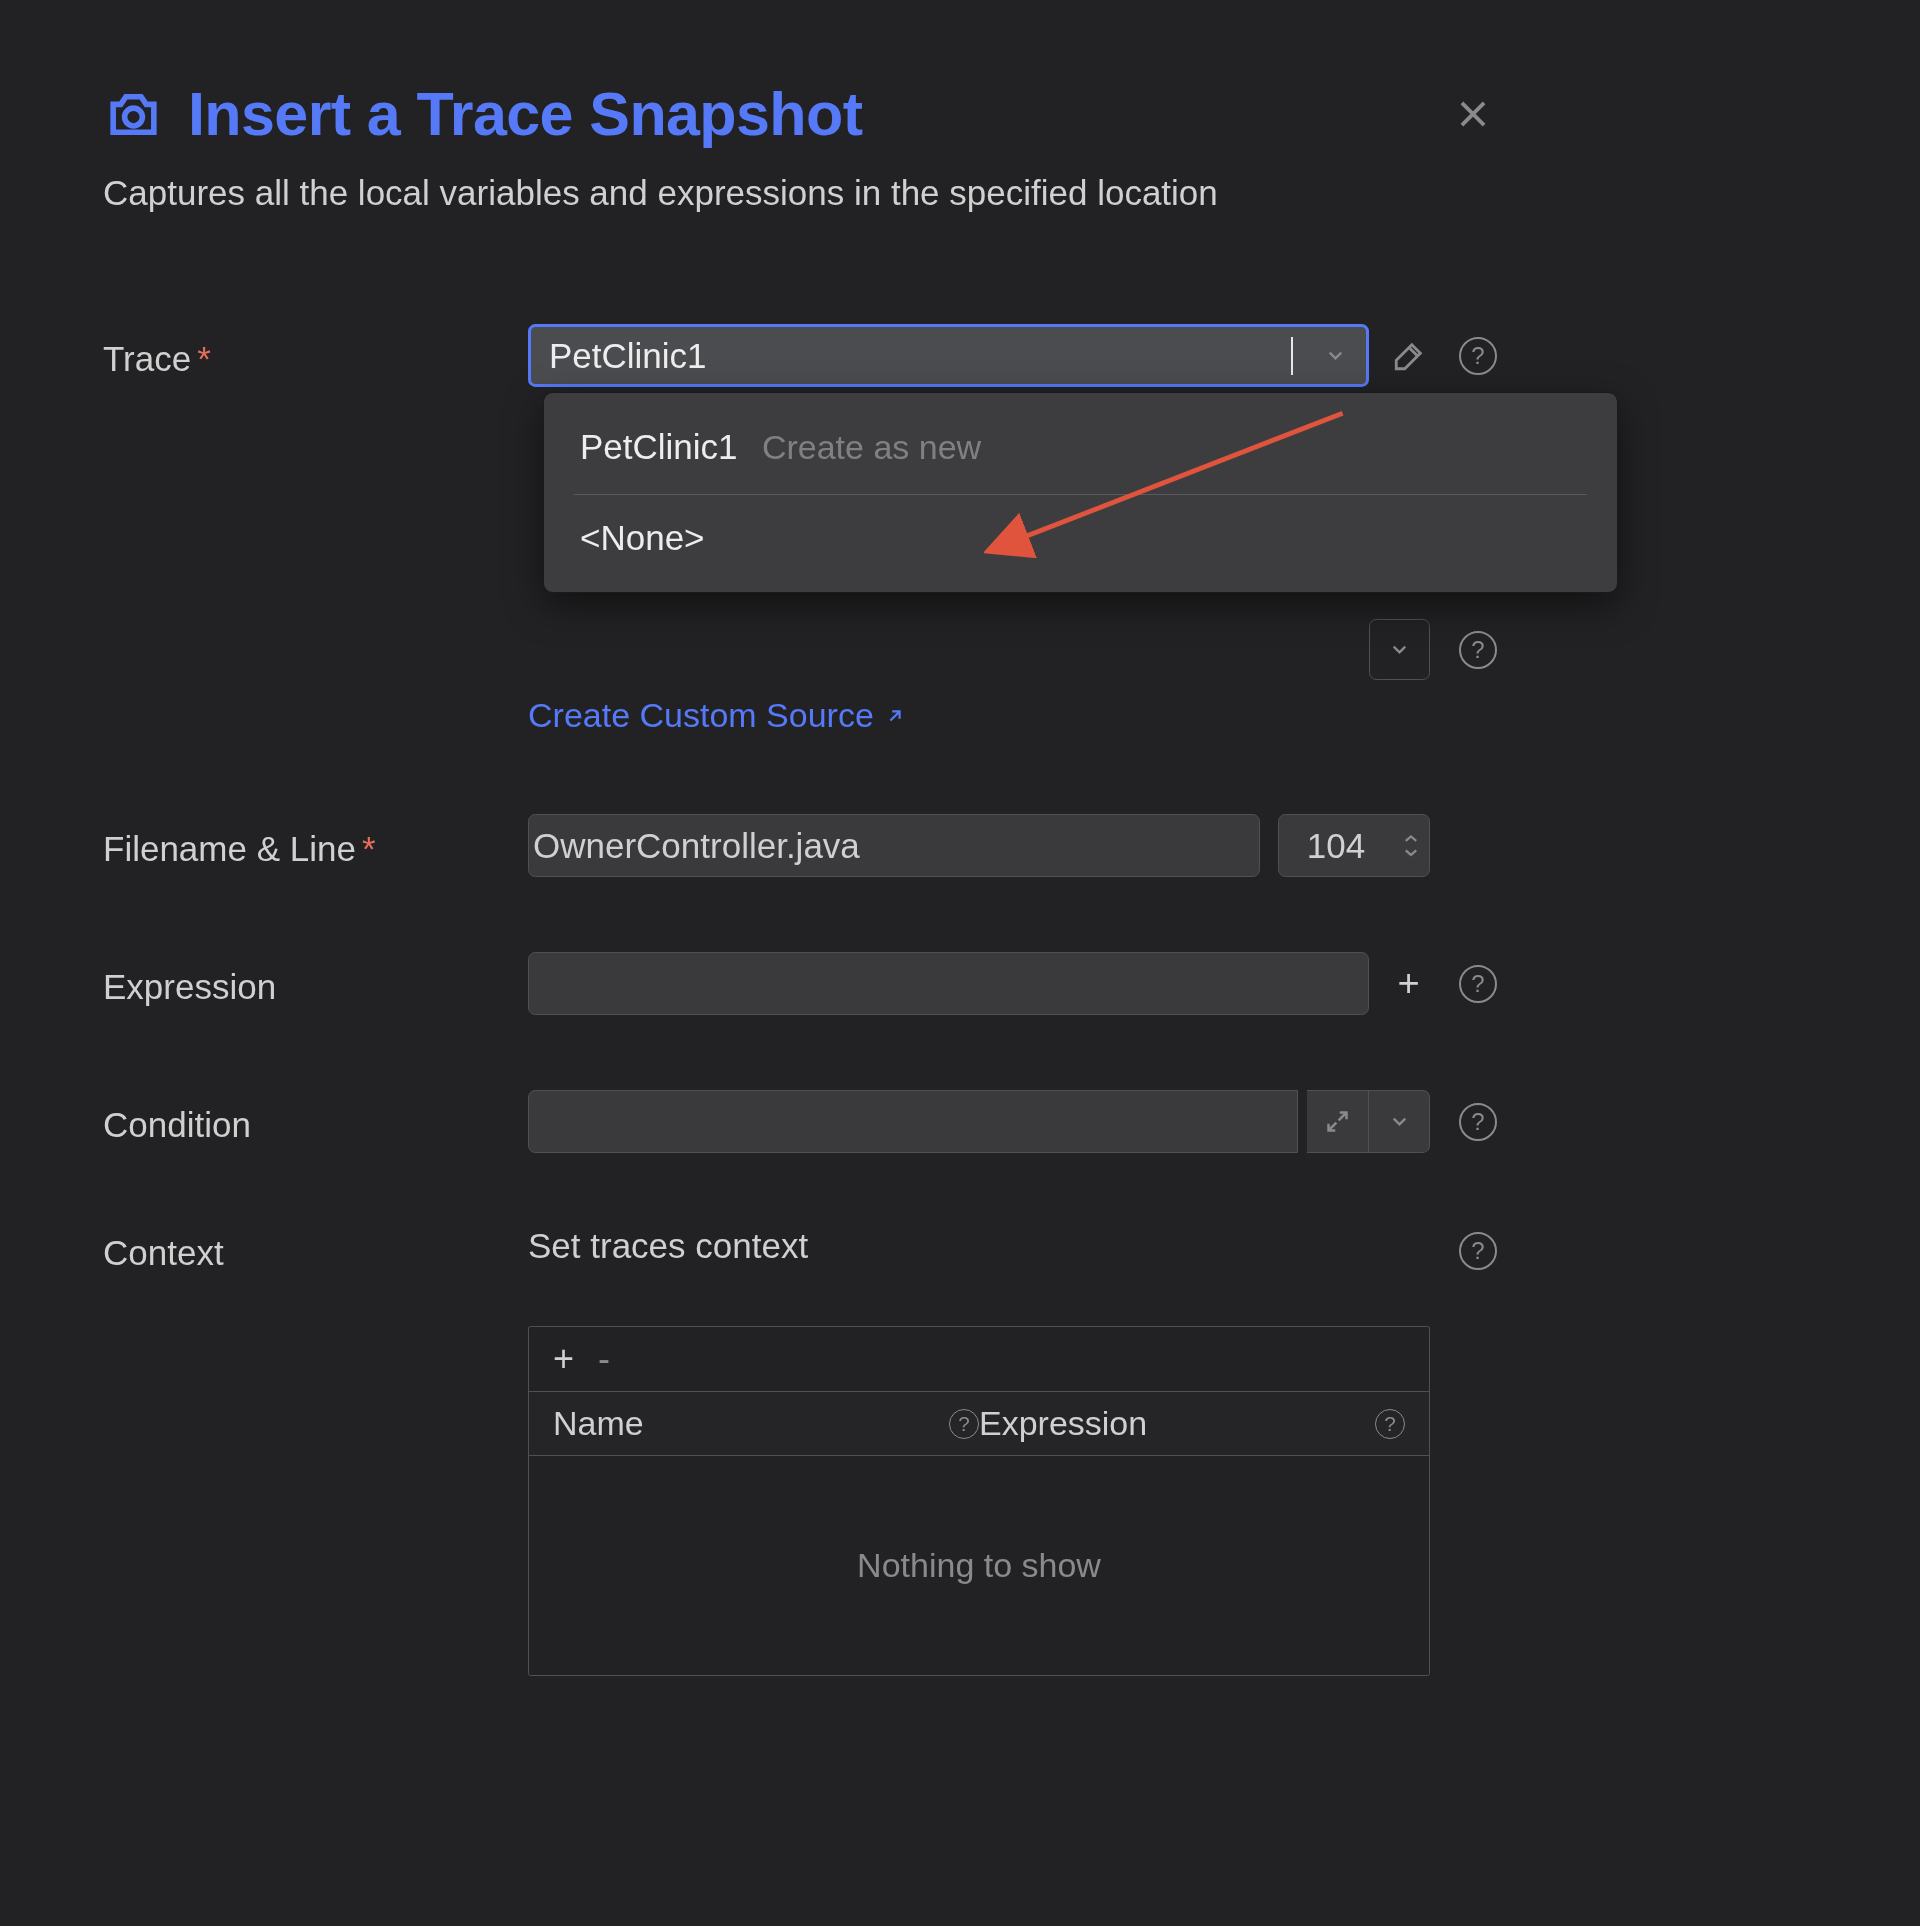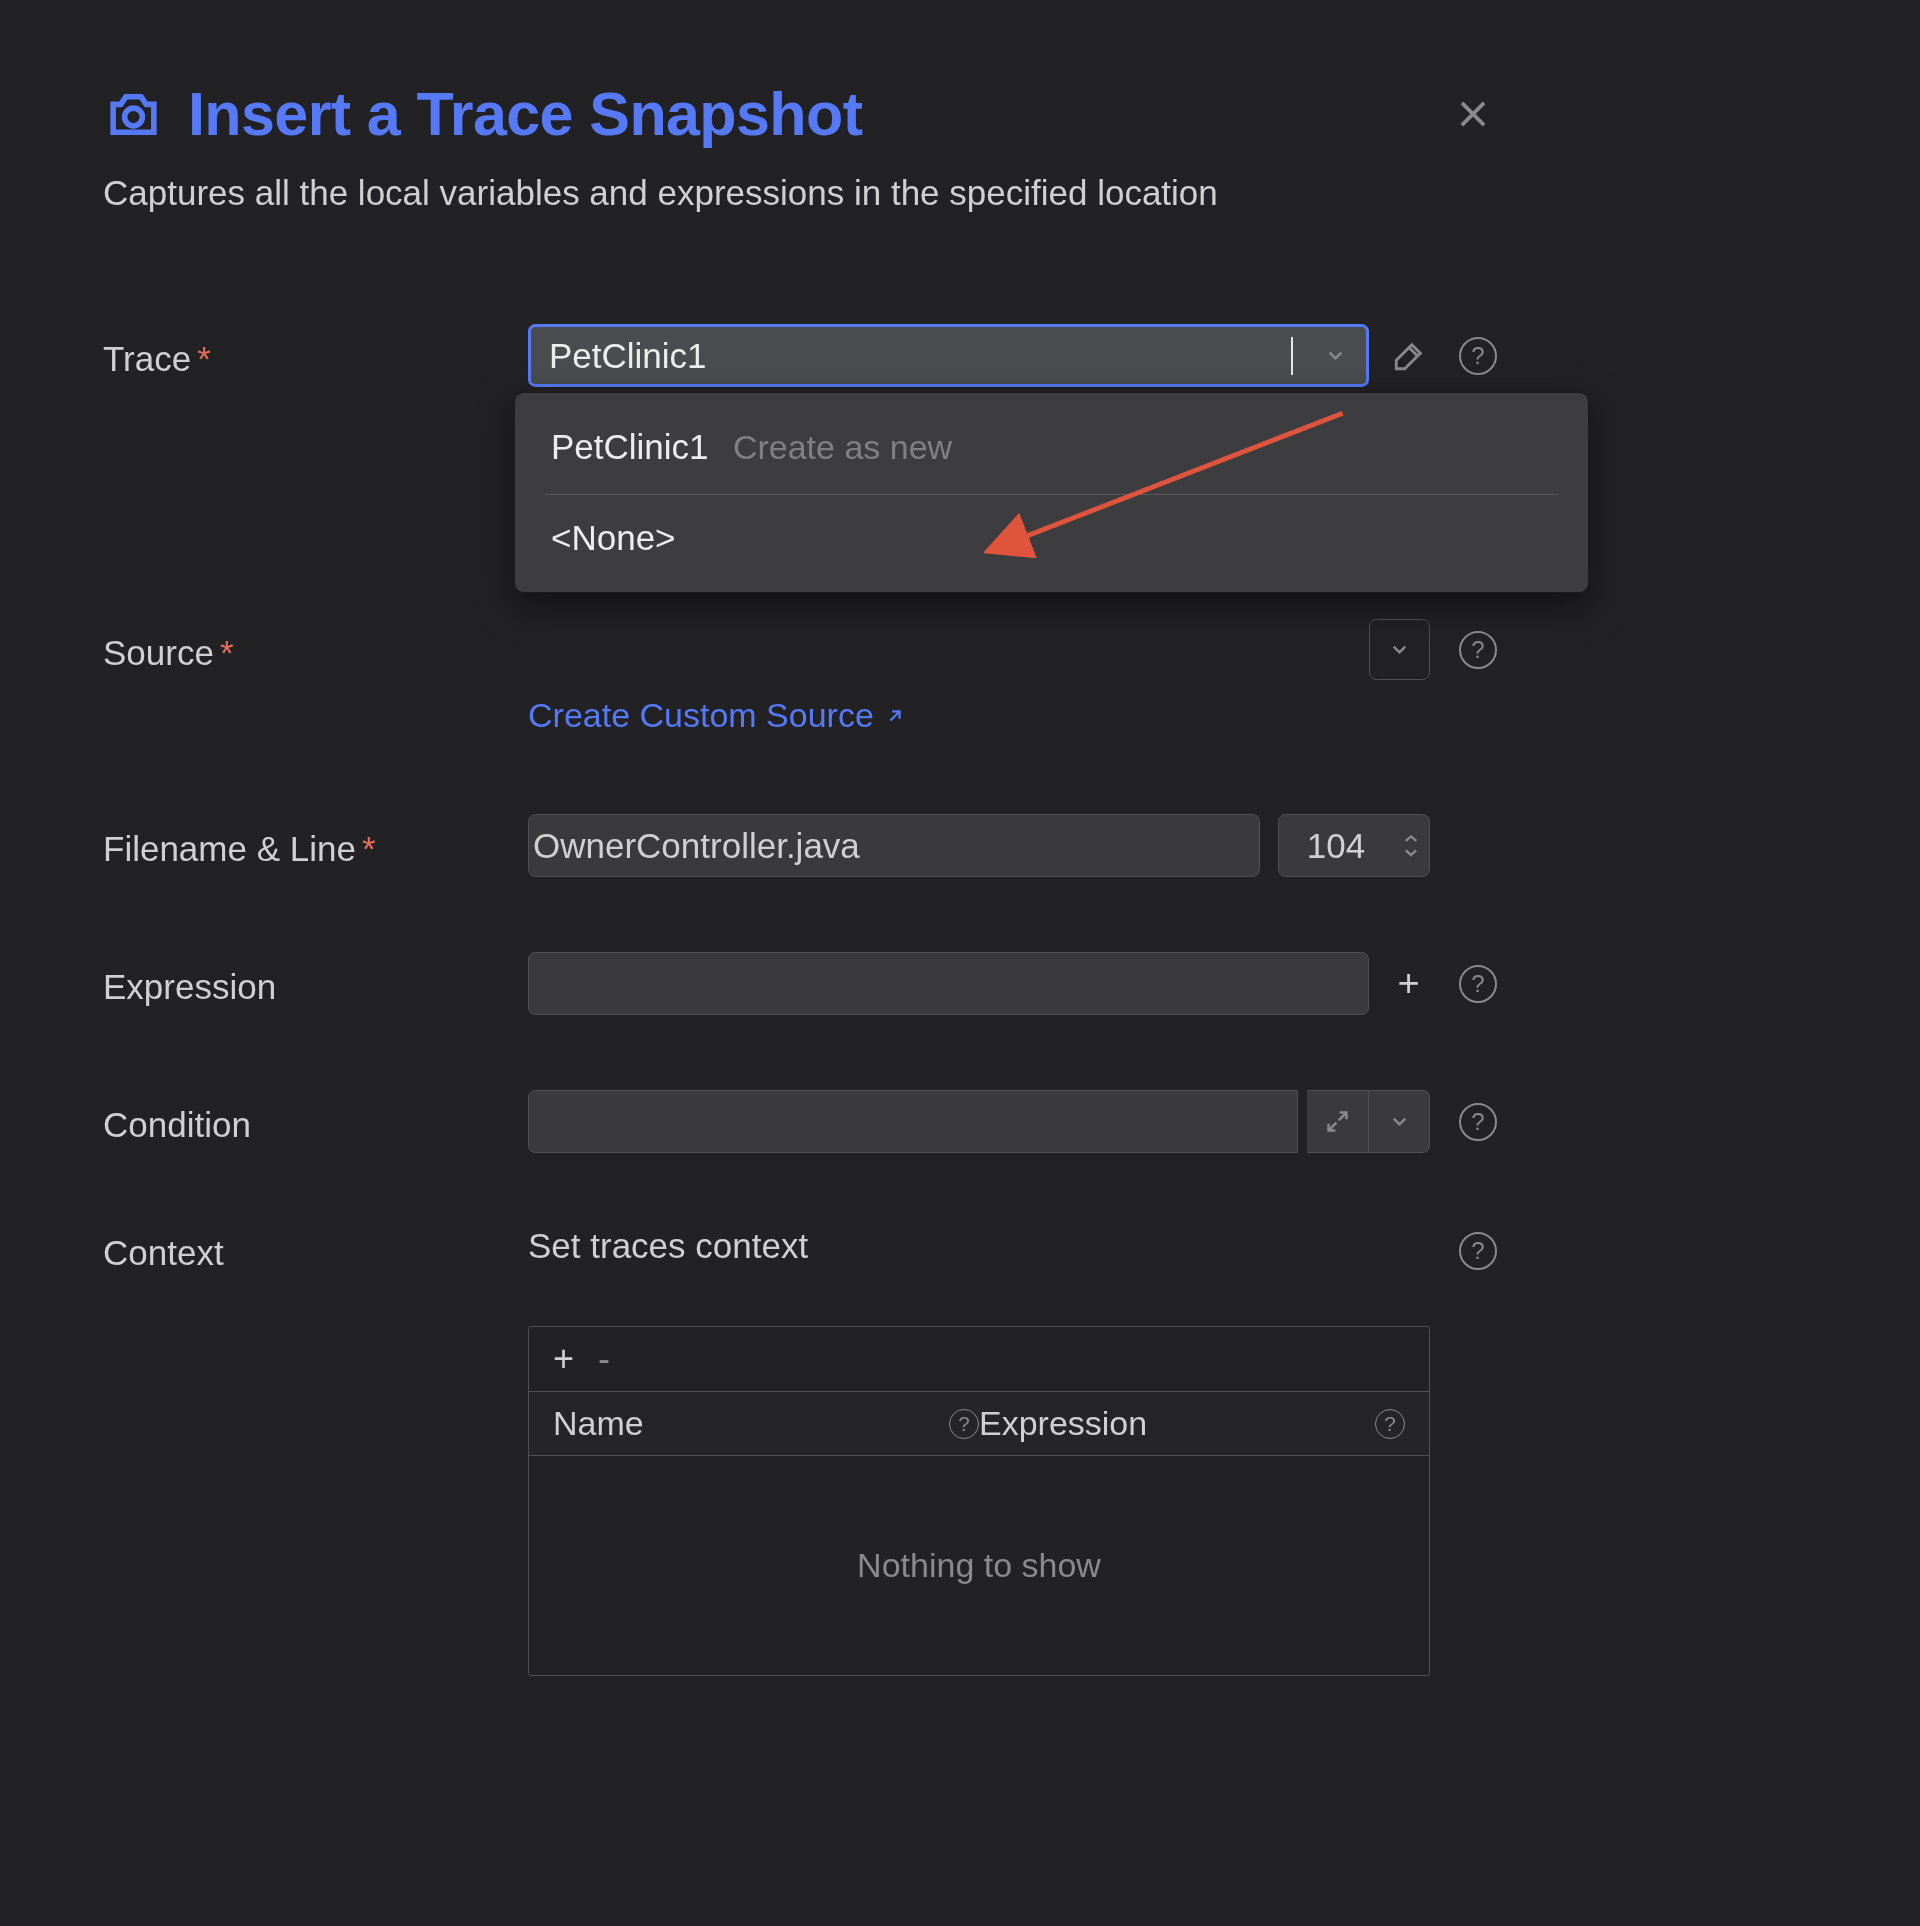--- a/index.html
+++ b/index.html
@@ -165,21 +165,21 @@
     width: 43px; height: 43px;
     display:flex;align-items:center;justify-content:center;
     color: var(--text-muted);
     cursor:pointer;
   }
   .icon-btn svg { width: 34px; height: 34px; stroke: currentColor; }
 
   
   .dropdown {
     position: absolute;
-    left: 411px;
+    left: 440px;
     top: 70px;
     width: 1075px;
     background: var(--bg-dropdown);
     border: 1.2px solid #1a1a1c;
     border-radius: 9.7px;
     box-shadow: 0 12px 36px rgba(0,0,0,0.5);
     z-index: 10;
     padding: 18px 0;
   }
   .dropdown-item {
@@ -421,23 +421,20 @@
         <div class="combo">
             <input disabled="" style="">
           </div>
       </div>
       <div class="help-col">
         <span class="help-icon">?</span>
       </div>
     </div>
 
     <div class="row" style="margin-bottom:67px">
-      <div class="label-col">
-        <span>Source</span><span class="req">*</span>
-      </div>
       <div class="field-col">
         <div class="combo" style="flex:1; visibility:hidden">
           <input type="text" value="" style="">
         </div>
         <div style="width:61px;height:61px;border:1.8px solid var(--border-subtle);border-radius:7.3px;display:flex;align-items:center;justify-content:center;color:var(--text-muted);margin-left:-79px;cursor:pointer">
           <svg viewBox="0 0 24 24" width="23" height="23" stroke="currentColor" stroke-width="2.5" fill="none">
               <path d="M6 9l6 6 6-6"></path>
             </svg>
         </div>
       </div>

